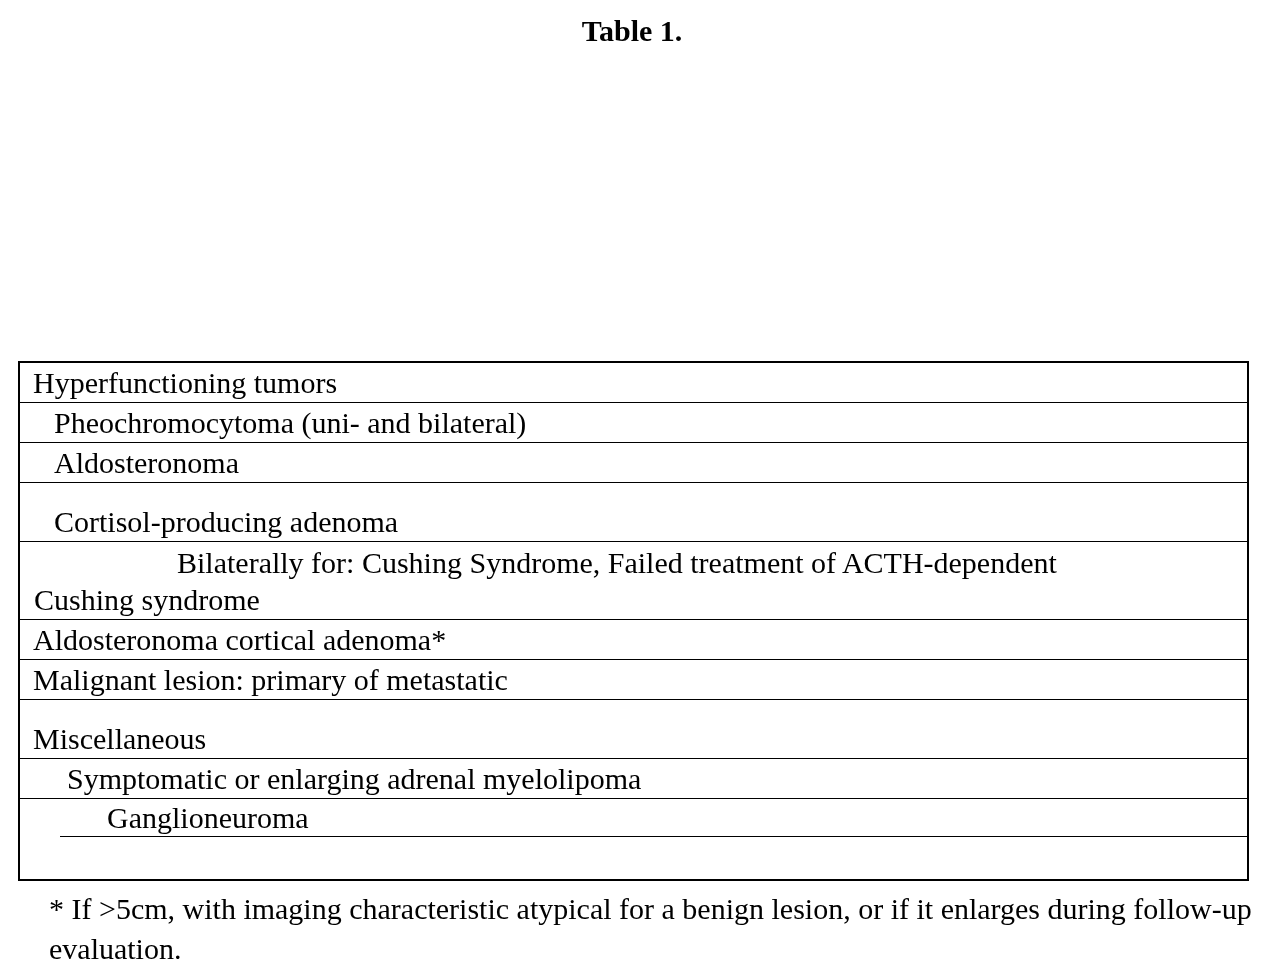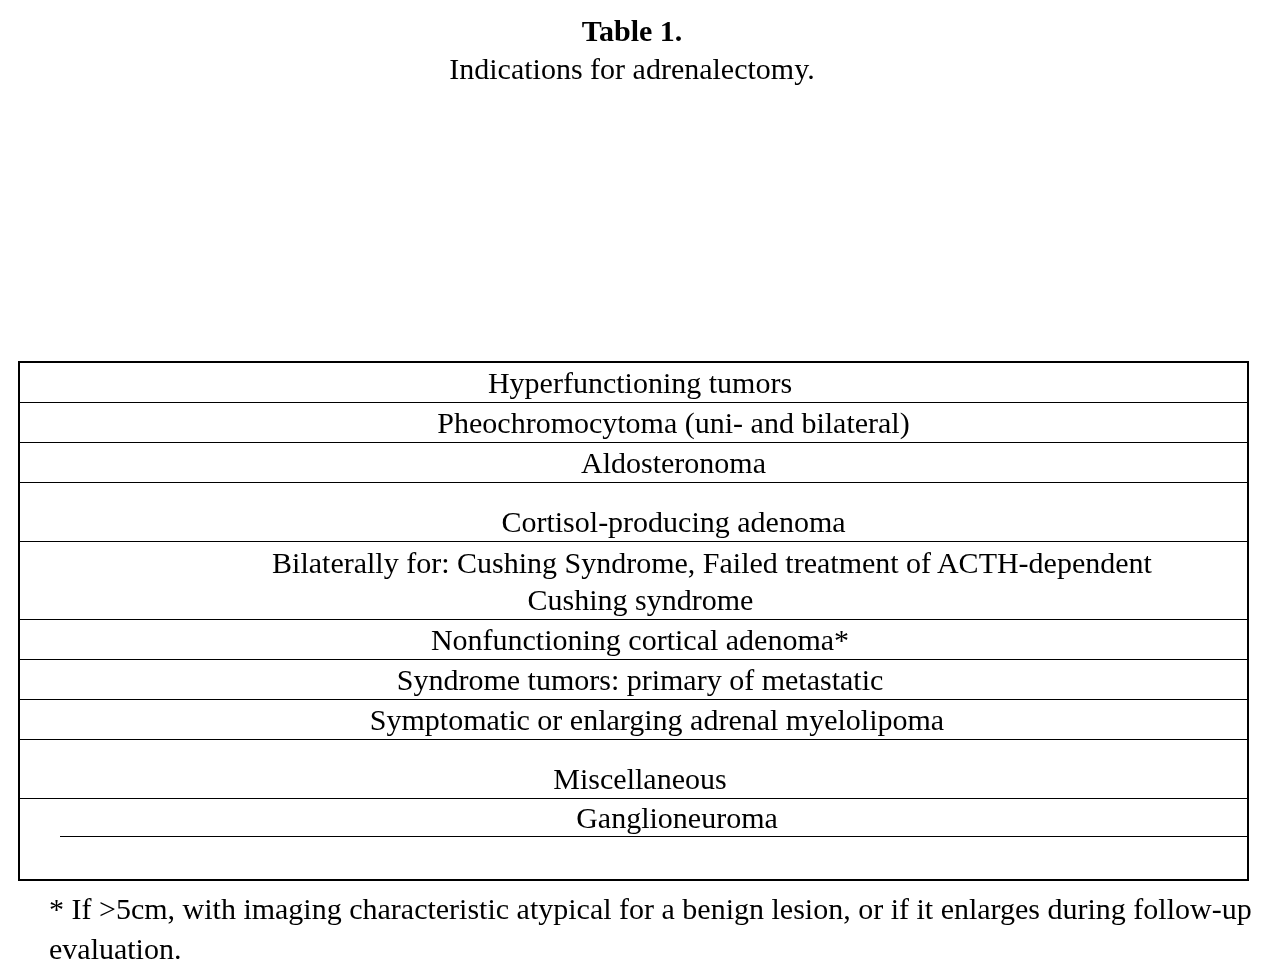--- a/index.html
+++ b/index.html
@@ -36,32 +36,31 @@
     width: 1231px;
     box-sizing: border-box;
     border: 2px solid #000000;
     font-size: 30px;
   }
   .row {
     box-sizing: border-box;
     border-bottom: 1.5px solid #000000;
     white-space: nowrap;
     overflow: hidden;
-    text-align: center;
   }
   .row:last-child { border-bottom: none; }
 
   .h40 { height: 40px; line-height: 39px; }
   .h39 { height: 39px; line-height: 38px; margin-top: 20px; }
   .h38 { height: 38px; line-height: 37px; margin-left: 40px; }
   .h78 { height: 78px; }
   .h42 { height: 42px; }
 
   .ind0  { padding-left: 13px;  }
-  .ind1  { padding-left: 80px;  }
+  .ind1  { padding-left: 34px;  }
   .ind1b { padding-left: 47px;  }
 
   .multiline { padding-top: 2px; }
   .multiline .line { line-height: 37px; white-space: nowrap; }
   .line-indent2 { padding-left: 157px; }
   .line-indent0 { padding-left: 14px; }
 
   
   .footnote {
     position: absolute;
@@ -71,33 +70,32 @@
     font-size: 30px;
     line-height: 40px;
     margin: 13px;
   }
 </style>
 </head>
 <body>
 
 <div class="title-block">
   <div class="title-number">Table 1.</div>
-  <div class="title-caption">Indications for adrenalectomy.</div>
 </div>
 
 <div class="ind-table">
   <div class="row h40 ind0">Hyperfunctioning tumors</div>
   <div class="row h40 ind1">Pheochromocytoma (uni- and bilateral)</div>
   <div class="row h40 ind1">Aldosteronoma</div>
   <div class="row h39 ind1">Cortisol-producing adenoma</div>
   <div class="row h78 multiline">
     <div class="line line-indent2">Bilaterally for: Cushing Syndrome, Failed treatment of ACTH-dependent</div>
     <div class="line line-indent0">Cushing syndrome</div>
   </div>
-  <div class="row h40 ind0">Nonfunctioning cortical adenoma*</div>
-  <div class="row h40 ind0">Syndrome tumors: primary of metastatic</div>
+  <div class="row h40 ind0">Aldosteronoma cortical adenoma*</div>
+  <div class="row h40 ind0">Malignant lesion: primary of metastatic</div>
+  <div class="row h39 ind0">Miscellaneous</div>
   <div class="row h40 ind1b">Symptomatic or enlarging adrenal myelolipoma</div>
-  <div class="row h39 ind0">Miscellaneous</div>
   <div class="row h38 ind1b">Ganglioneuroma</div>
   <div class="row h42 ind0"></div>
 </div>
 
 <p class="footnote">* If &gt;5cm, with imaging characteristic atypical for a benign lesion, or if it enlarges during follow-up evaluation.</p>
 
 </body></html>

